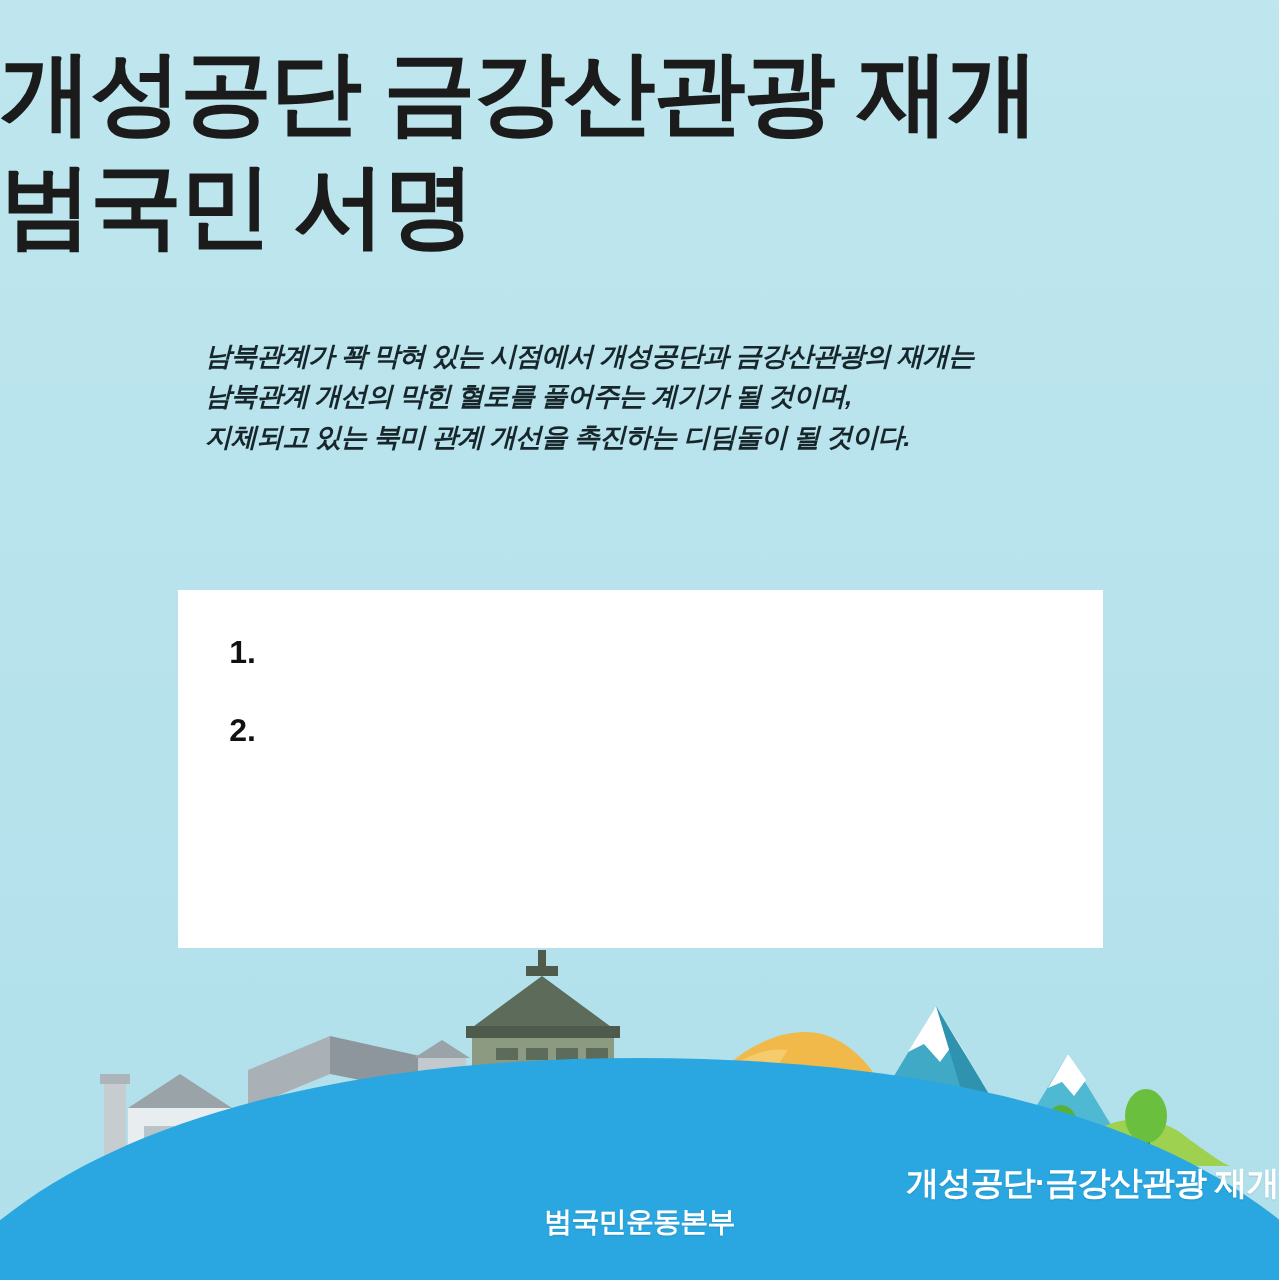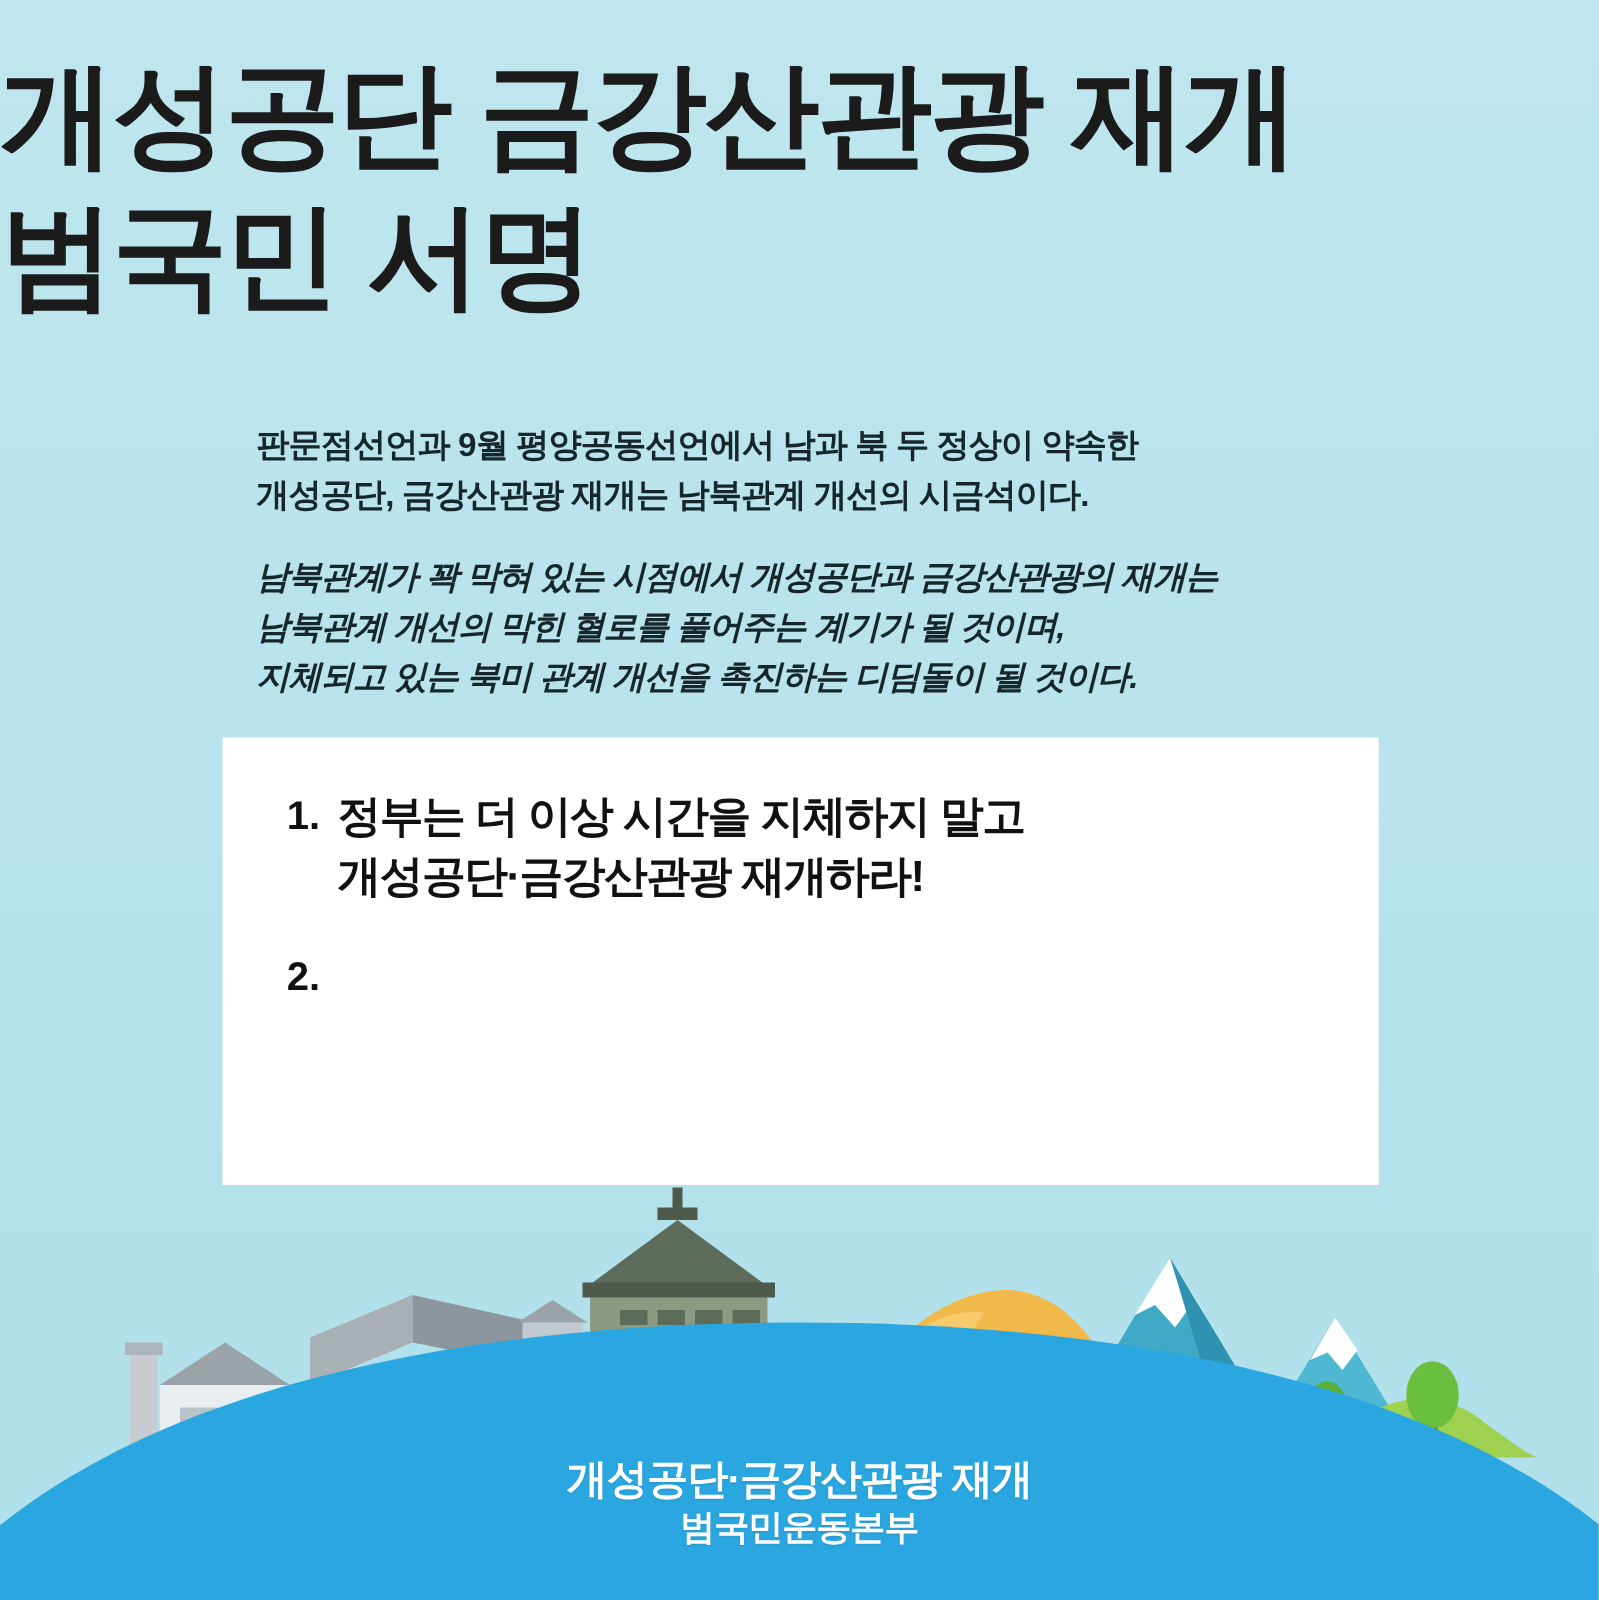--- a/index.html
+++ b/index.html
@@ -111,46 +111,42 @@
     position: absolute;
     left: 0;
     bottom: 40px;
     width: 100%;
     text-align: center;
     color: #ffffff;
     font-weight: bold;
     letter-spacing: -0.8px;
     text-shadow: 0 1px 2px rgba(0,0,0,0.12);
   }
-  .footer-line1 { font-size: 33px; line-height: 1.28; }
+  .footer-line1 { font-size: 33px; line-height: 1.28; text-align: right; }
   .footer-line2 { font-size: 28px; line-height: 1.28; }
 </style>
 </head>
 <body>
 
 <div class="poster">
 
   <div class="title-block">
     <div class="title-line">개성공단 금강산관광 재개</div>
     <div class="title-line second">범국민 서명</div>
   </div>
 
   <div class="para-block">
-    <p class="para">판문점선언과 9월 평양공동선언에서 남과 북 두 정상이 약속한
-개성공단, 금강산관광 재개는 남북관계 개선의 시금석이다.</p>
     <p class="para">남북관계가 꽉 막혀 있는 시점에서 개성공단과 금강산관광의 재개는
 남북관계 개선의 막힌 혈로를 풀어주는 계기가 될 것이며,
 지체되고 있는 북미 관계 개선을 촉진하는 디딤돌이 될 것이다.</p>
   </div>
 
   <div class="demands-box">
     <div class="demand">
       <div class="demand-num">1.</div>
-      <div class="demand-text">정부는 더 이상 시간을 지체하지 말고
-개성공단·금강산관광 재개하라!</div>
     </div>
     <div class="demand">
       <div class="demand-num">2.</div>
     </div>
   </div>
 
   <svg class="scenery" viewBox="0 0 1279 340" preserveAspectRatio="none">
 
     <g>
       <rect x="104" y="140" width="22" height="86" fill="#c6ccd0"></rect>

